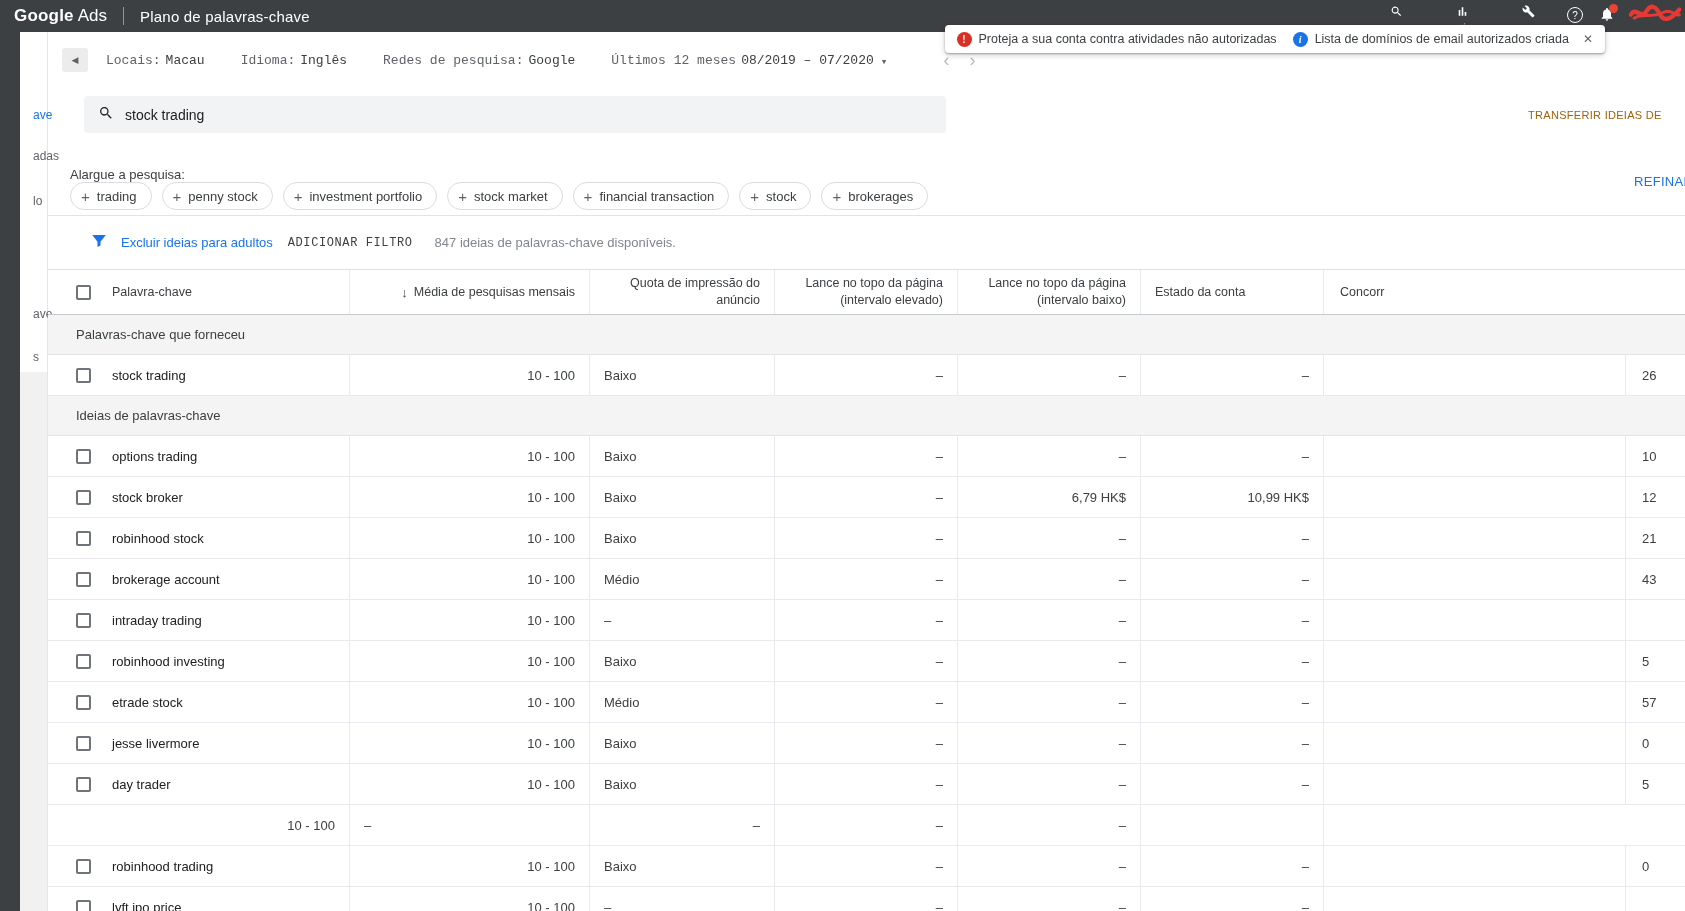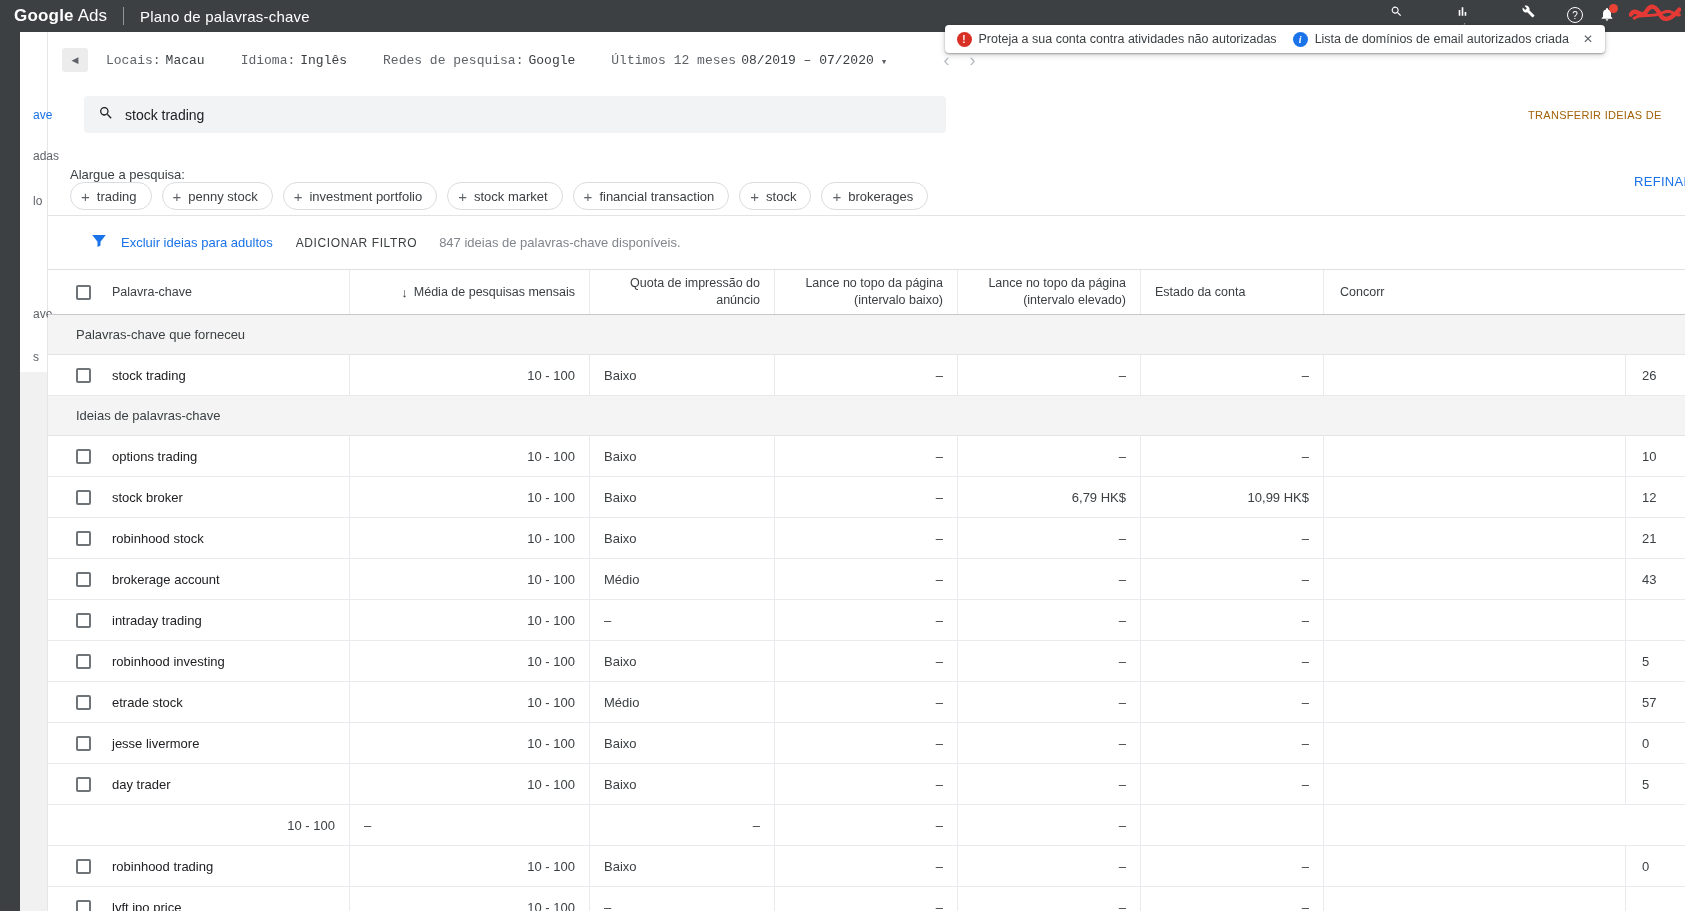--- a/index.html
+++ b/index.html
@@ -93,22 +93,22 @@
   .refine-link { position:absolute; left:1564px; top:50%; transform:translateY(-50%);
     color:#1a73e8; font-size:13px; font-weight:500; letter-spacing:.3px;
     white-space:nowrap; cursor:pointer; text-decoration:none; }
 
   .hdivider { border-top:1px solid #e3e3e3; margin-top:20px; }
 
   
   .filterrow { height:53px; display:flex; align-items:center; padding-left:42px; }
   .funnel svg { width:18px; height:18px; }
   .bluelink { color:#1a73e8; font-size:13px; margin-left:13px; cursor:pointer; text-decoration:none; }
-  .addfilter { background:none; border:none; font-family:Liberation Sans, sans-serif; font-size:12px;
-    font-weight:500; letter-spacing:.6px; color:#3c4043; margin-left:23px; cursor:pointer; }
+  .addfilter { background:none; border:none; font-family:Liberation Mono, monospace; font-size:12px;
+    font-weight:500; letter-spacing:.6px; color:#3c4043; margin-left:15px; cursor:pointer; }
   .counttext { font-size:13px; color:#80868b; margin-left:22px; }
 
   
   .trow { display:grid;
     grid-template-columns:302px 240px 185px 183px 183px 183px 302px minmax(0,1fr);
     align-items:stretch; height:41px; border-bottom:1px solid #e9eaed;
     font-size:13px; color:#3c4043; }
   .thead { height:46px; border-top:1px solid #e0e0e0; border-bottom:1px solid #c6c9cc;
     font-size:12.5px; color:#3c4043; }
   .c { display:flex; align-items:center; padding:0 14px; border-right:1px solid #e9eaed;
@@ -304,25 +304,25 @@
             <span class="cb"></span>
             <span>Palavra-chave</span>
           </div>
           <div class="c c2 right">
             <span class="sortarrow">↓</span>
             <span>Média de pesquisas mensais</span>
           </div>
           <div class="c c4 right">
             <span>Quota de impressão do anúncio</span>
           </div>
+          <div class="c c6 right">
+            <span>Lance no topo da página (intervalo elevado)</span>
+          </div>
           <div class="c c5 right">
             <span>Lance no topo da página (intervalo baixo)</span>
-          </div>
-          <div class="c c6 right">
-            <span>Lance no topo da página (intervalo elevado)</span>
           </div>
           <div class="c c7">
             <span>Estado da conta</span>
           </div>
           <div class="c c8">
             <span>Concorr</span>
           </div>
         </div>
         <div id="tbody">
             <div class="section">

